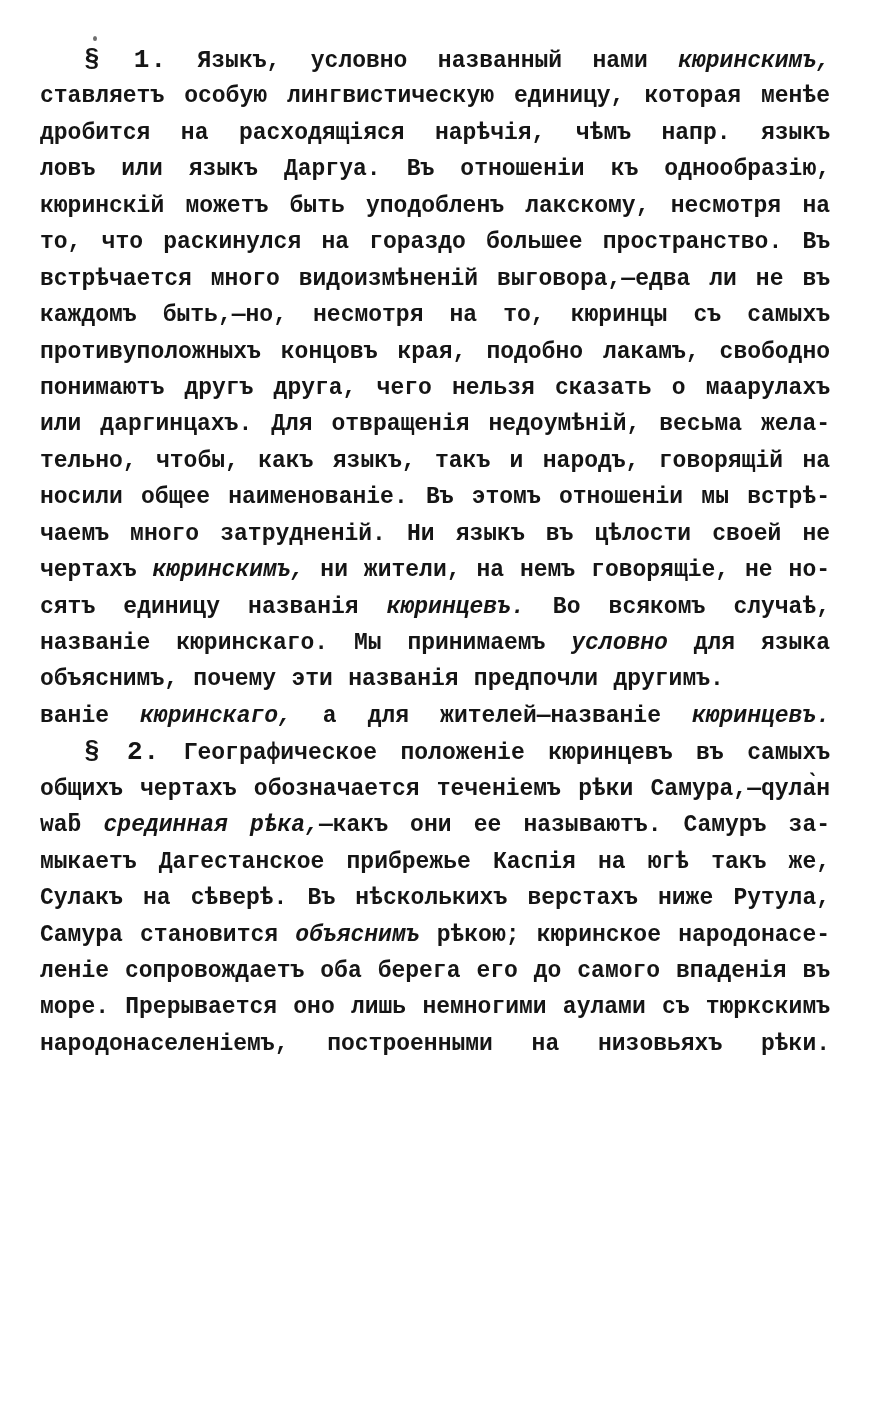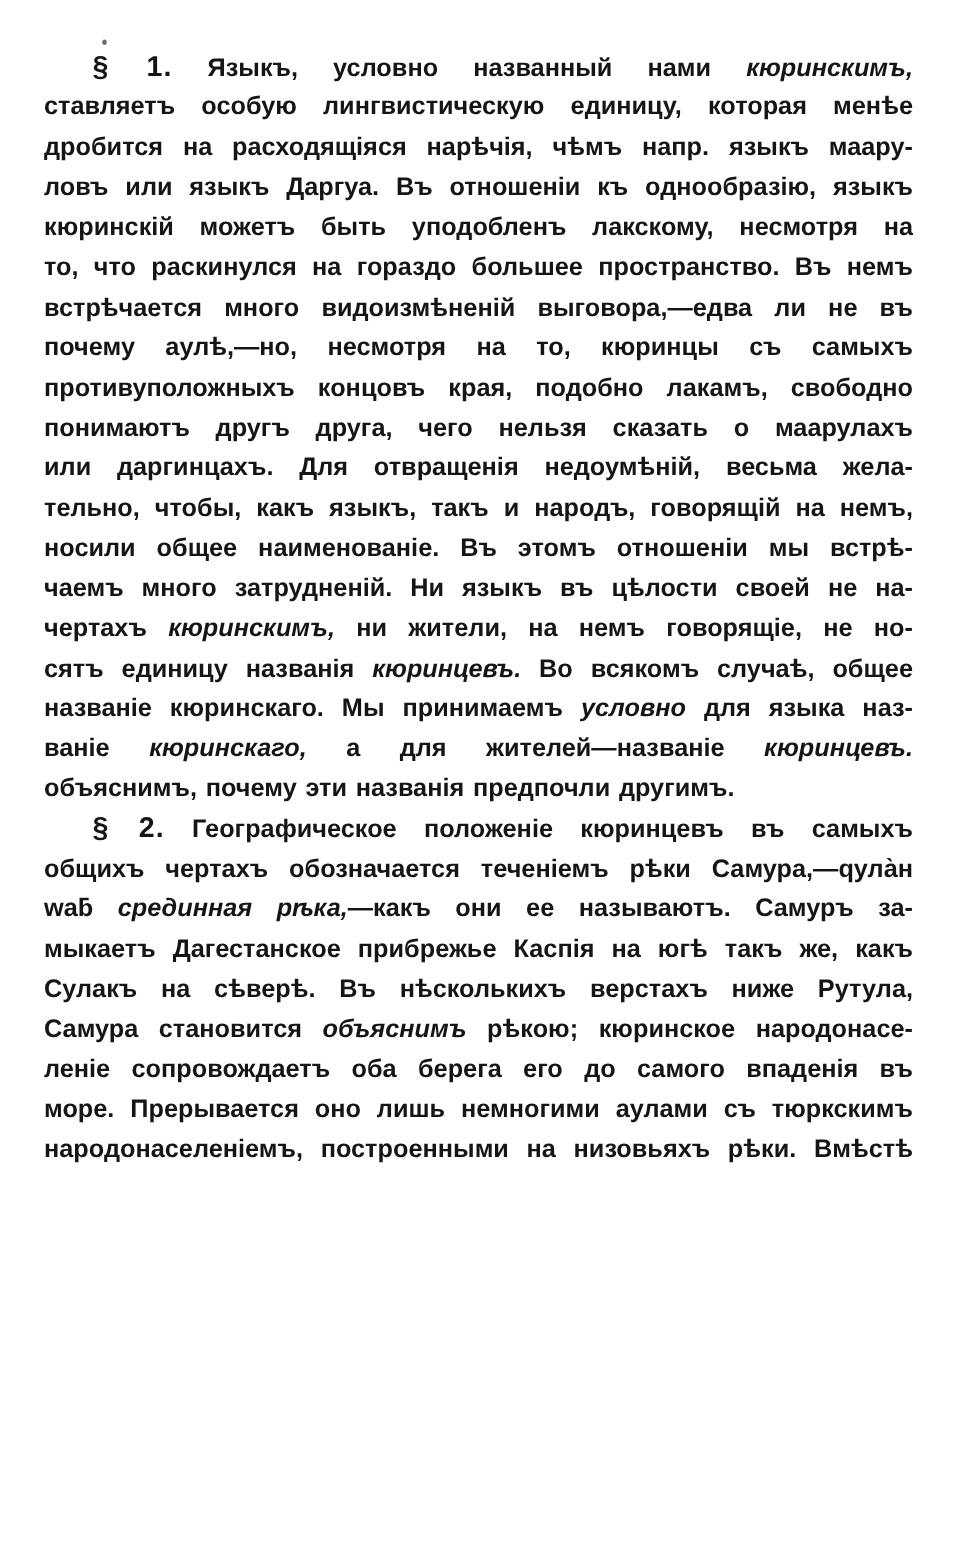--- a/index.html
+++ b/index.html
@@ -6,21 +6,21 @@
     margin: 0;
     padding: 0;
     background: #ffffff;
   }
   .page {
     position: relative;
     width: 872px;
     height: 1408px;
     background: #ffffff;
     overflow: hidden;
-    font-family: Liberation Sans, sans-serif;
+    font-family: Liberation Mono, monospace;
     color: #151515;
   }
   .text-block {
     position: absolute;
     left: 40px;
     top: 42px;
     width: 790px;
   }
   .line {
     font-size: 23px;
@@ -62,32 +62,32 @@
 <div class="page">
   <div class="speck"></div>
   <div class="text-block">
       <div class="line indent"><span class="seg-sec">§ 1.</span><span class="seg-n"> Языкъ, условно названный нами </span><span class="seg-it">кюринскимъ,</span></div>
       <div class="line"><span class="seg-n">ставляетъ особую лингвистическую единицу, которая менѣе</span></div>
       <div class="line"><span class="seg-n">дробится на расходящіяся нарѣчія, чѣмъ напр. языкъ маару-</span></div>
       <div class="line"><span class="seg-n">ловъ или языкъ Даргуа. Въ отношеніи къ однообразію, языкъ</span></div>
       <div class="line"><span class="seg-n">кюринскій можетъ быть уподобленъ лакскому, несмотря на</span></div>
       <div class="line"><span class="seg-n">то, что раскинулся на гораздо большее пространство. Въ немъ</span></div>
       <div class="line"><span class="seg-n">встрѣчается много видоизмѣненій выговора,—едва ли не въ</span></div>
-      <div class="line"><span class="seg-n">почему аулѣ,—но, несмотря на то, кюринцы съ самыхъ</span></div>
+      <div class="line"><span class="seg-n">каждомъ быть,—но, несмотря на то, кюринцы съ самыхъ</span></div>
       <div class="line"><span class="seg-n">противуположныхъ концовъ края, подобно лакамъ, свободно</span></div>
       <div class="line"><span class="seg-n">понимаютъ другъ друга, чего нельзя сказать о маарулахъ</span></div>
       <div class="line"><span class="seg-n">или даргинцахъ. Для отвращенія недоумѣній, весьма жела-</span></div>
       <div class="line"><span class="seg-n">тельно, чтобы, какъ языкъ, такъ и народъ, говорящій на немъ,</span></div>
       <div class="line"><span class="seg-n">носили общее наименованіе. Въ этомъ отношеніи мы встрѣ-</span></div>
       <div class="line"><span class="seg-n">чаемъ много затрудненій. Ни языкъ въ цѣлости своей не на-</span></div>
       <div class="line"><span class="seg-n">чертахъ </span><span class="seg-it">кюринскимъ,</span><span class="seg-n"> ни жители, на немъ говорящіе, не но-</span></div>
       <div class="line"><span class="seg-n">сятъ единицу названія </span><span class="seg-it">кюринцевъ.</span><span class="seg-n"> Во всякомъ случаѣ, общее</span></div>
       <div class="line"><span class="seg-n">названіе кюринскаго. Мы принимаемъ </span><span class="seg-it">условно</span><span class="seg-n"> для языка наз-</span></div>
+      <div class="line no-just"><span class="seg-n">объяснимъ, почему эти названія предпочли другимъ.</span></div>
       <div class="line"><span class="seg-n">ваніе </span><span class="seg-it">кюринскаго,</span><span class="seg-n"> а для жителей—названіе </span><span class="seg-it">кюринцевъ.</span></div>
-      <div class="line no-just"><span class="seg-n">объяснимъ, почему эти названія предпочли другимъ.</span></div>
       <div class="line indent"><span class="seg-sec">§ 2.</span><span class="seg-n"> Географическое положеніе кюринцевъ въ самыхъ</span></div>
       <div class="line"><span class="seg-n">общихъ чертахъ обозначается теченіемъ рѣки Самура,—qула̀н</span></div>
       <div class="line"><span class="seg-n">waƃ </span><span class="seg-it">срединная рѣка,</span><span class="seg-n">—какъ они ее называютъ. Самуръ за-</span></div>
       <div class="line"><span class="seg-n">мыкаетъ Дагестанское прибрежье Каспія на югѣ такъ же, какъ</span></div>
       <div class="line"><span class="seg-n">Сулакъ на сѣверѣ. Въ нѣсколькихъ верстахъ ниже Рутула,</span></div>
       <div class="line"><span class="seg-n">Самура становится </span><span class="seg-it">объяснимъ</span><span class="seg-n"> рѣкою; кюринское народонасе-</span></div>
       <div class="line"><span class="seg-n">леніе сопровождаетъ оба берега его до самого впаденія въ</span></div>
       <div class="line"><span class="seg-n">море. Прерывается оно лишь немногими аулами съ тюркскимъ</span></div>
       <div class="line"><span class="seg-n">народонаселеніемъ, построенными на низовьяхъ рѣки. Вмѣстѣ</span></div>
     </div>

